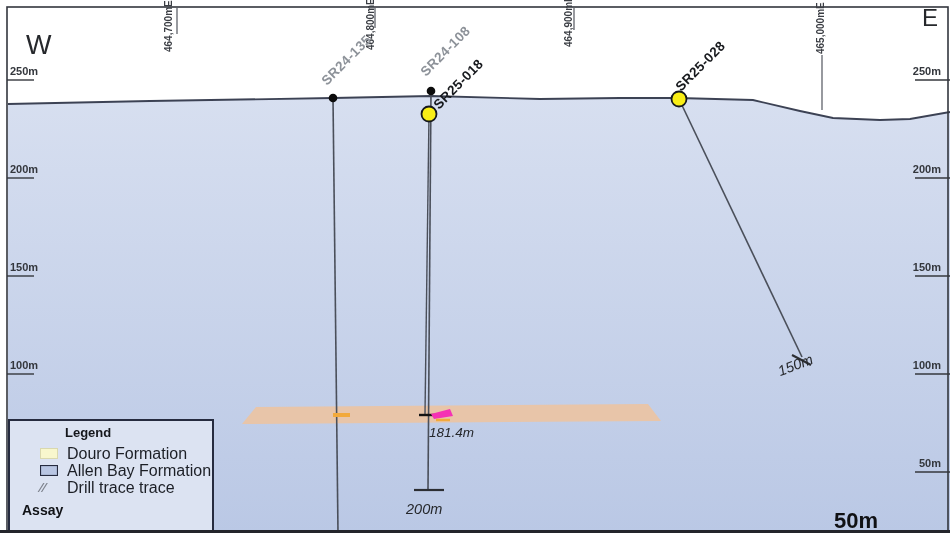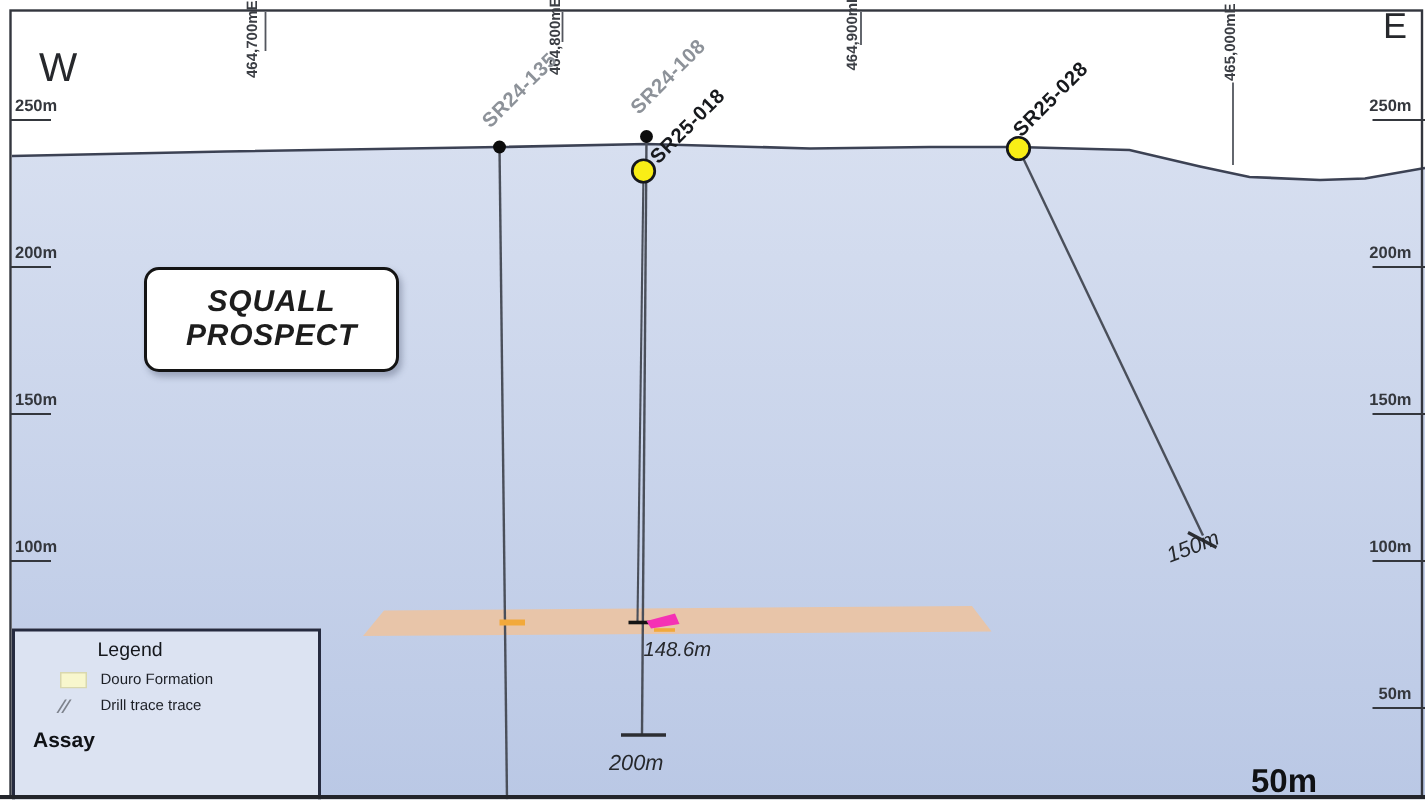--- a/index.html
+++ b/index.html
@@ -32,24 +32,24 @@
     display:flex;flex-direction:column;align-items:center;justify-content:center;
   }
   .prospect-box .line{
     font-size:20px;font-weight:bold;font-style:italic;color:#1d1d1d;line-height:1.15;letter-spacing:.5px;
   }
   .legend-box{
     position:absolute;left:8px;top:419px;width:206px;height:120px;
     background:#dce3f2;border:2px solid #262b3f;box-sizing:border-box;
     padding:4px 0 0 12px;
   }
-  .legend-title{font-size:13px;font-weight:normal;color:#15171c;margin:0 0 5px 0;padding-left:43px;}
+  .legend-title{font-size:13px;font-weight:bold;color:#15171c;margin:0 0 5px 0;padding-left:43px;}
   .legend-item{display:flex;align-items:center;height:17px;}
   .legend-swatch{width:18px;height:11px;margin-left:18px;margin-right:9px;flex:0 0 auto;}
-  .legend-label{font-size:10px;color:#1c1f26;}
+  .legend-label{font-size:16px;color:#1c1f26;}
   .legend-slashes{
     width:18px;height:13px;margin-left:18px;margin-right:9px;flex:0 0 auto;
     font-size:13px;color:#7d828c;font-weight:bold;letter-spacing:1px;line-height:13px;
   }
   .assay-heading{font-size:14px;font-weight:bold;color:#101216;margin-top:6px;}
   .scale-label{font-size:22px;font-weight:bold;color:#101114;}
   .bottom-edge{position:absolute;left:0;top:530px;width:950px;height:3px;background:#23252b;z-index:30;}
 </style>
 </head>
 <body>
@@ -121,47 +121,49 @@
   <div class="txt elev" style="left:10px;top:163px;">200m</div>
   <div class="txt elev" style="left:10px;top:261px;">150m</div>
   <div class="txt elev" style="left:10px;top:359px;">100m</div>
 
   <div class="txt elev right" style="left:905px;top:65px;width:36px;">250m</div>
   <div class="txt elev right" style="left:905px;top:163px;width:36px;">200m</div>
   <div class="txt elev right" style="left:905px;top:261px;width:36px;">150m</div>
   <div class="txt elev right" style="left:905px;top:359px;width:36px;">100m</div>
   <div class="txt elev right" style="left:905px;top:457px;width:36px;">50m</div>
 
-  <div class="prospect-box">
-    <div class="line">SQUALL</div>
-    <div class="line">PROSPECT</div>
-  </div>
 
   <div class="txt hole-label gray" style="left:329px;top:74px;">SR24-135</div>
   <div class="txt hole-label gray" style="left:428px;top:65px;">SR24-108</div>
   <div class="txt hole-label black" style="left:441px;top:98px;">SR25-018</div>
   <div class="txt hole-label black" style="left:683px;top:80px;">SR25-028</div>
 
-  <div class="txt depth" style="left:429px;top:426px;">148.6m</div>
+  <div class="txt depth" style="left:429px;top:426px;">181.4m</div>
   <div class="txt depth" style="left:406px;top:502px;font-size:14.5px;">200m</div>
   <div class="txt depth rot" style="left:781px;top:364px;font-size:14.5px;">150m</div>
 
   <div class="txt scale-label" style="left:834px;top:508px;">50m</div>
 
   <div class="legend-box">
     <div class="legend-title">Legend</div>
 
     <div class="legend-item">
       <svg class="legend-swatch" width="18" height="11">
         <rect x="0.5" y="0.5" width="17" height="10" stroke="#d9d8ae" stroke-width="1" fill="#f8f7cd"></rect>
       </svg>
       <span class="legend-label">Douro Formation</span>
     </div>
 
 
+    <div class="legend-item">
+      <svg class="legend-swatch" width="18" height="11">
+        <rect x="0.5" y="0.5" width="17" height="10" stroke="#262b3f" stroke-width="1.2" fill="#b9c6e3"></rect>
+      </svg>
+      <span class="legend-label">Allen Bay Formation</span>
+    </div>
 
     <div class="legend-item">
       <span class="legend-slashes">∕∕</span>
       <span class="legend-label">Drill trace trace</span>
     </div>
 
     <div class="assay-heading">Assay</div>
   </div>
 
   <div class="bottom-edge"></div>

